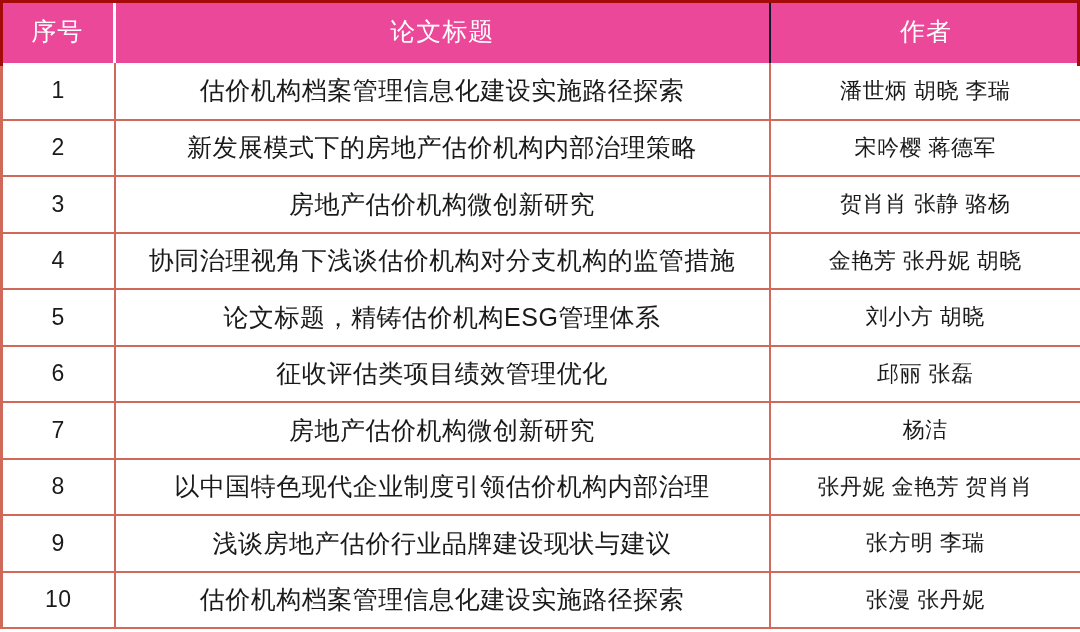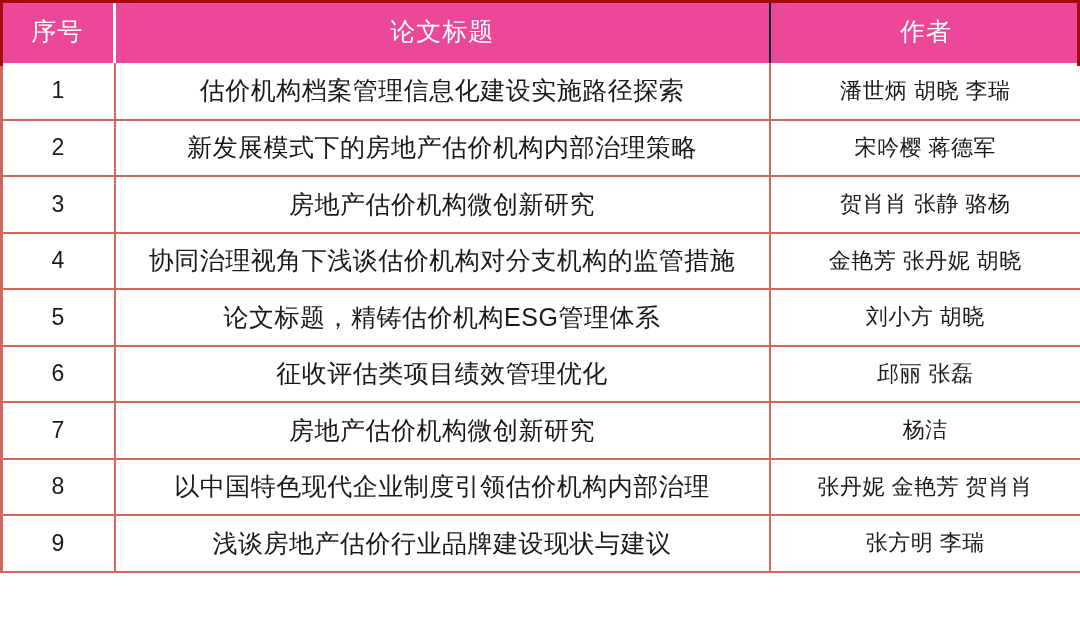--- a/index.html
+++ b/index.html
@@ -168,20 +168,25 @@
         <td class="cell-title">以中国特色现代企业制度引领估价机构内部治理</td>
         <td class="cell-author">张丹妮 金艳芳 贺肖肖</td>
       </tr>
 
       <tr class="data-row">
         <td class="cell-index">9</td>
         <td class="cell-title">浅谈房地产估价行业品牌建设现状与建议</td>
         <td class="cell-author">张方明 李瑞</td>
       </tr>
 
+      <tr class="data-row">
+        <td class="cell-index">10</td>
+        <td class="cell-title">估价机构档案管理信息化建设实施路径探索</td>
+        <td class="cell-author">张漫 张丹妮</td>
+      </tr>
 
     </tbody>
   </table>
 
   <div class="header-rim-top"></div>
   <div class="header-rim-left"></div>
   <div class="header-rim-right"></div>
 
 </div>
 

